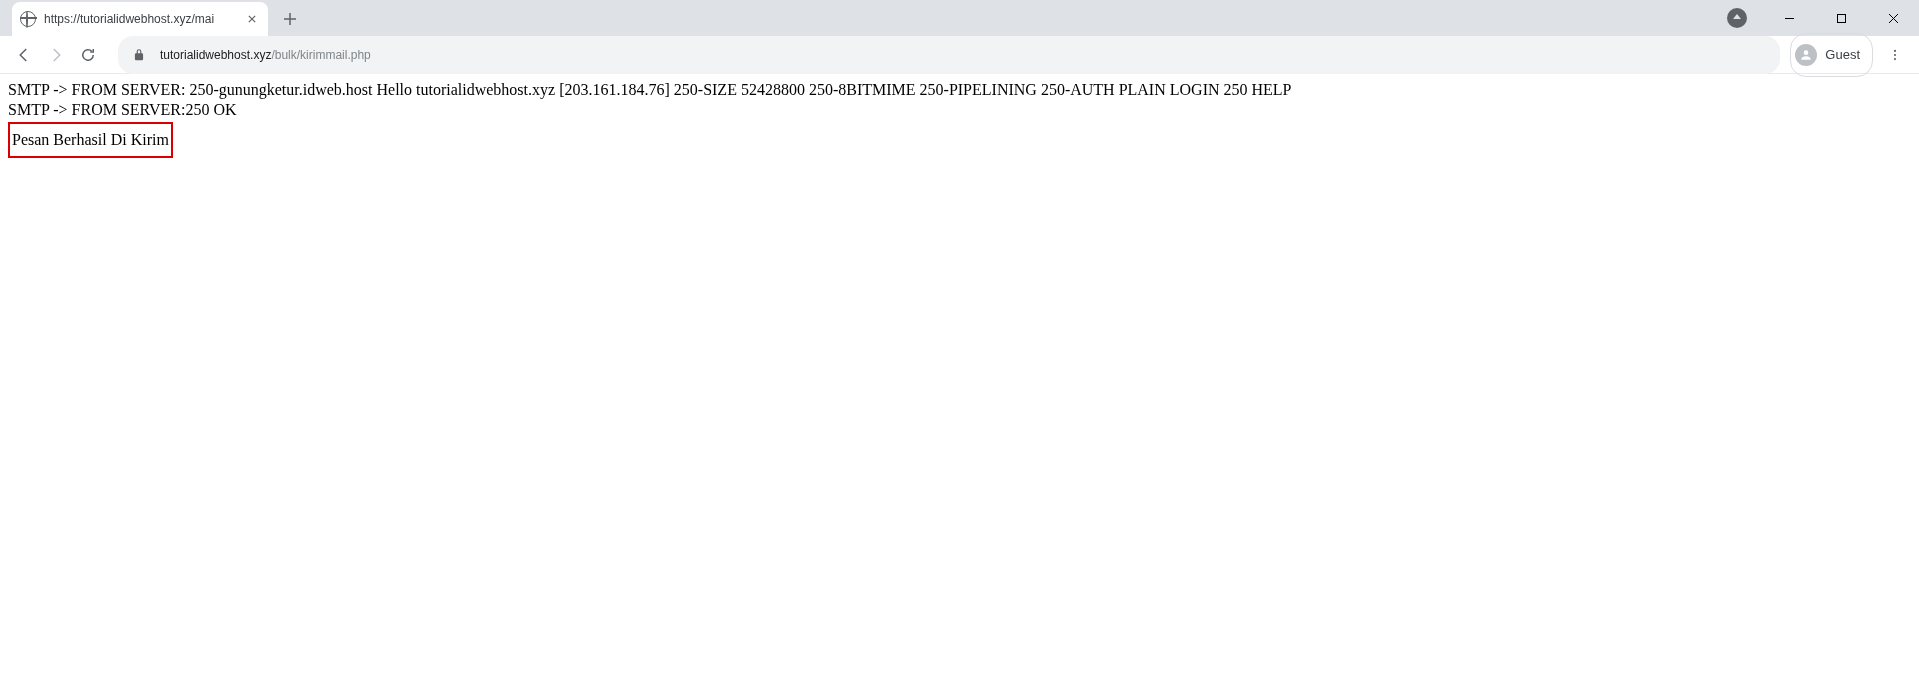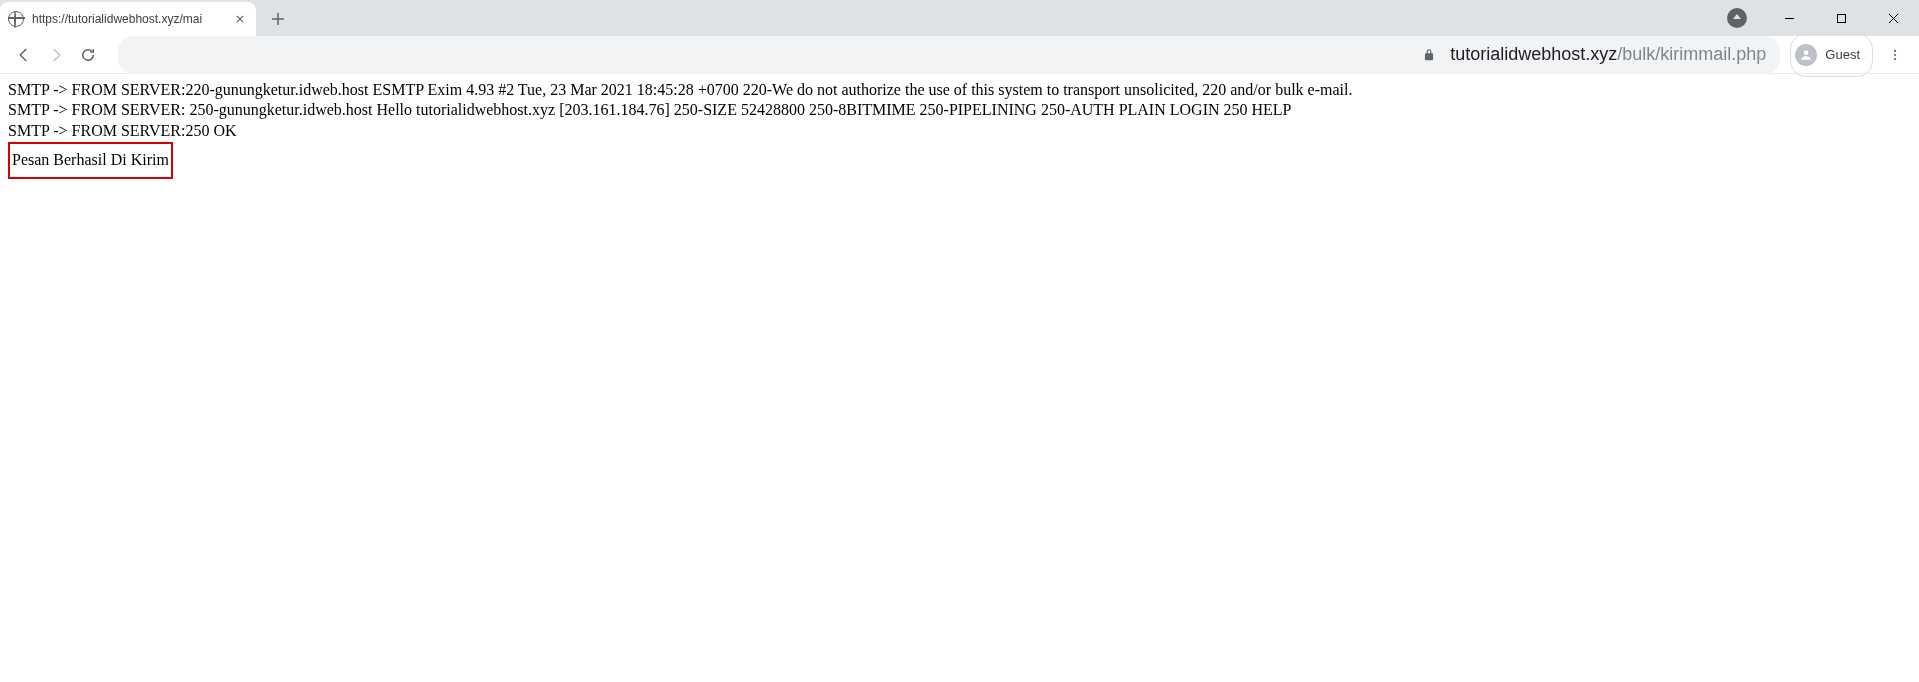--- a/index.html
+++ b/index.html
@@ -15,21 +15,21 @@
     .tab-strip {
       height: 36px;
       background: #dee1e6;
       display: flex;
       align-items: flex-end;
     }
     .tab {
       background: #ffffff;
       height: 34px;
       width: 256px;
-      margin-left: 0;
+      margin-left: 12px;
       border-top-left-radius: 8px;
       border-top-right-radius: 8px;
       display: flex;
       align-items: center;
       padding: 0 8px;
       font-size: 12px;
       color: #3c4043;
       position: relative;
     }
     .tab .favicon {
@@ -113,23 +113,22 @@
 
     .omnibox {
       flex: 1;
       height: 38px;
       background: #f1f3f4;
       border-radius: 15px;
       margin: 0 10px 0 14px;
       display: flex;
       align-items: center;
       padding: 0 14px;
-      font-size: 18px;
+      font-size: 12px;
       color: #202124;
-      justify-content: flex-end;
     }
     .omnibox .lock-icon { width: 14px; height: 14px; margin-right: 14px; fill: #5f6368; }
     .omnibox .url-host { color: #202124; }
     .omnibox .url-path { color: #80868b; }
 
     .guest-chip {
       display: flex; align-items: center;
       border: 1px solid #dadce0;
       border-radius: 16px;
       padding: 2px 12px 2px 4px;
@@ -250,19 +249,18 @@
   <div class="menu-btn">
     <svg viewBox="0 0 24 24">
         <circle cx="12" cy="5" r="1.8"></circle>
         <circle cx="12" cy="12" r="1.8"></circle>
         <circle cx="12" cy="19" r="1.8"></circle>
       </svg>
   </div>
 </div>
 
 <div class="page">
-  <div class="smtp-line">SMTP -&gt; FROM SERVER:220-gunungketur.idweb.host ESMTP Exim 4.93 #2 Tue, 23 Mar 2021 18:45:28 +0700 220-We do not authorize the use of this system to transport unsolicited, 220 and/or bulk e-mail.</div>
   <div class="smtp-line">SMTP -&gt; FROM SERVER: 250-gunungketur.idweb.host Hello tutorialidwebhost.xyz [203.161.184.76] 250-SIZE 52428800 250-8BITMIME 250-PIPELINING 250-AUTH PLAIN LOGIN 250 HELP</div>
   <div class="smtp-line">SMTP -&gt; FROM SERVER:250 OK</div>
   <div>
     <span class="highlight">Pesan Berhasil Di Kirim</span>
   </div>
 </div>
 
 </body></html>

